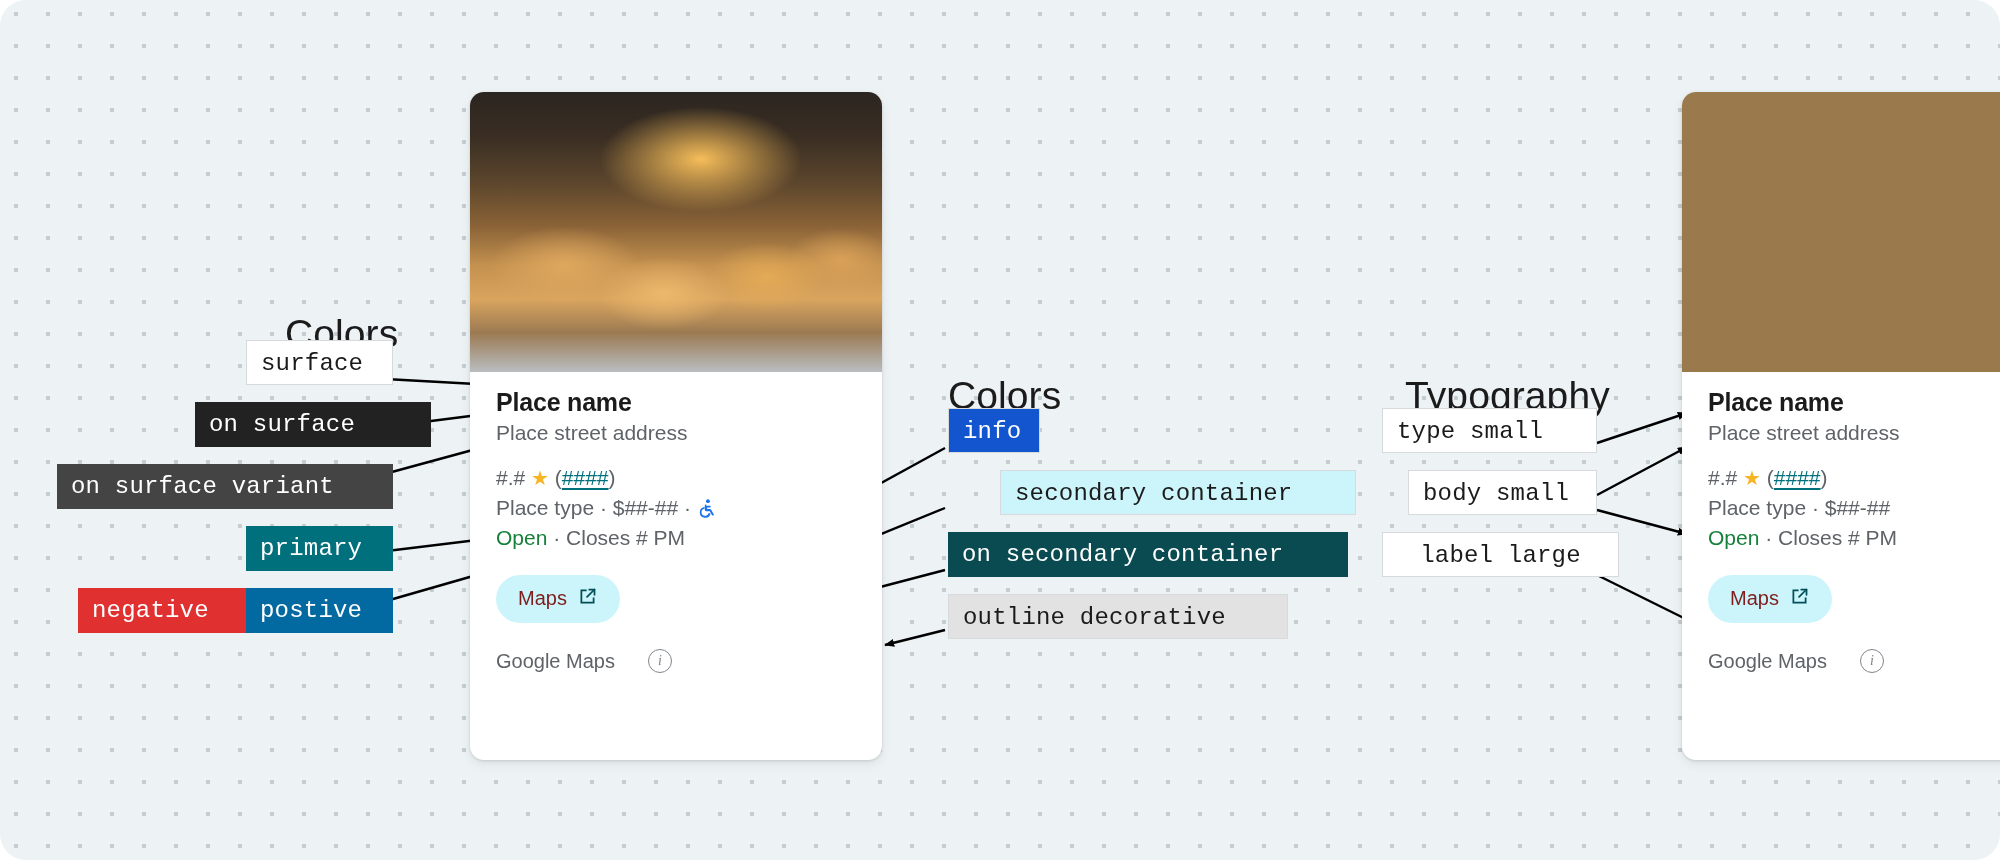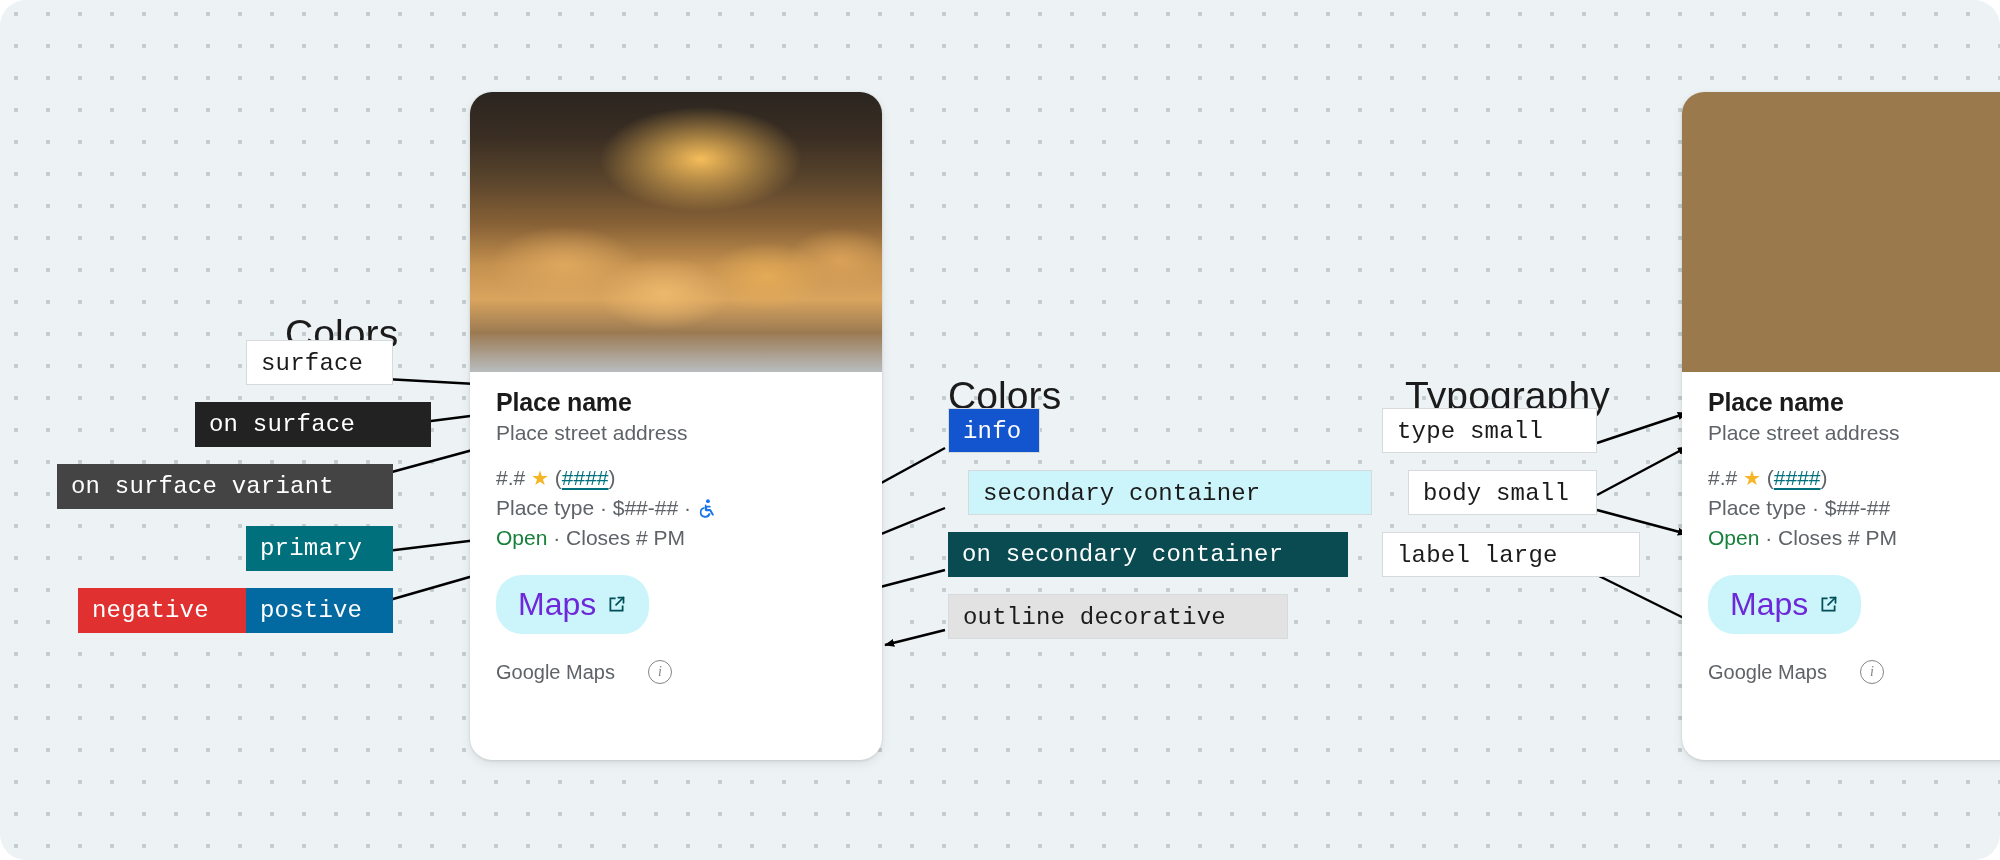--- a/index.html
+++ b/index.html
@@ -44,21 +44,21 @@
     box-sizing:border-box;
     white-space:nowrap;
     letter-spacing:0.2px;
   }
   .chip.bordered{border:1px solid #d6dadc;}
 
   
   .place-card{
     position:absolute;
     background:#ffffff;
-    border-radius:22px;
+    border-radius:14px;
     overflow:hidden;
     box-shadow:0 1px 3px rgba(0,0,0,.13), 0 4px 12px rgba(0,0,0,.07);
   }
   .card-photo{position:relative;width:100%;overflow:hidden;}
   .card-body{padding:16px 26px 0 26px;}
   .place-name{
     font-size:25px;font-weight:bold;color:#1b1b1b;letter-spacing:-0.2px;
     white-space:nowrap;line-height:1.15;
   }
   .place-addr{
@@ -67,22 +67,22 @@
   .place-meta{
     font-size:21px;color:#5f6368;white-space:nowrap;line-height:1.42;
   }
   .meta-block{margin-top:16px;}
   .star{color:#f5b525;font-size:20px;}
   .rev-count{color:#00707d;text-decoration:underline;text-underline-offset:3px;}
   .open{color:#17803b;}
   .wheelchair{color:#1a73e8;font-size:21px;}
   .maps-btn{
     display:inline-flex;align-items:center;gap:10px;
-    background:#ccf5fb;color:#6d28d9;
-    font-size:32px;
+    background:#ccf5fb;color:#7f1d1d;
+    font-size:20px;
     border-radius:26px;
     padding:11px 22px;
     margin-top:22px;
     border:none;cursor:pointer;
     font-family:"Liberation Sans", sans-serif;
   }
   .card-footer{
     display:flex;align-items:flex-end;gap:33px;
     padding:26px 26px 22px 26px;
     font-size:20px;color:#5f6368;
@@ -172,31 +172,31 @@
   <div class="chip" style="left:57px;top:464px;width:336px;background:#444444;color:#ffffff;">on surface variant</div>
 
   <div class="chip" style="left:246px;top:526px;width:147px;background:#00707d;color:#ffffff;">primary</div>
 
   <div class="chip" style="left:78px;top:588px;width:168px;background:#e03030;color:#ffffff;">negative</div>
 
   <div class="chip" style="left:246px;top:588px;width:147px;background:#0369a1;color:#ffffff;">postive</div>
 
   <div class="chip bordered" style="left:948px;top:408px;width:92px;background:#1355ce;color:#ffffff;">info</div>
 
-  <div class="chip bordered" style="left:968px;top:470px;width:404px;background:#ccf5fb;color:#1b1b1b;">secondary container</div>
+  <div class="chip bordered" style="left:1000px;top:470px;width:356px;background:#ccf5fb;color:#1b1b1b;">secondary container</div>
 
   <div class="chip bordered" style="left:948px;top:594px;width:340px;background:#e2e2e2;color:#1b1b1b;">outline decorative</div>
 
   <div class="chip" style="left:948px;top:532px;width:400px;background:#0a4b52;color:#ffffff;">on secondary container</div>
 
   <div class="chip bordered" style="left:1382px;top:408px;width:215px;background:#ffffff;color:#1b1b1b;">type small</div>
 
   <div class="chip bordered" style="left:1408px;top:470px;width:189px;background:#ffffff;color:#1b1b1b;">body small</div>
 
-  <div class="chip bordered" style="left:1382px;top:532px;width:258px;background:#ffffff;color:#1b1b1b;">label large</div>
+  <div class="chip bordered" style="left:1382px;top:532px;width:237px;background:#ffffff;color:#1b1b1b;text-align:center;">label large</div>
 
   <div class="place-card" style="left:470px;top:92px;width:412px;height:668px;">
 
     <div class="card-photo" style="height:280px;">
       <div class="photo-bakery"></div>
     </div>
 
     <div class="card-body">
       <div class="place-name">Place name</div>
       <div class="place-addr">Place street address</div>

